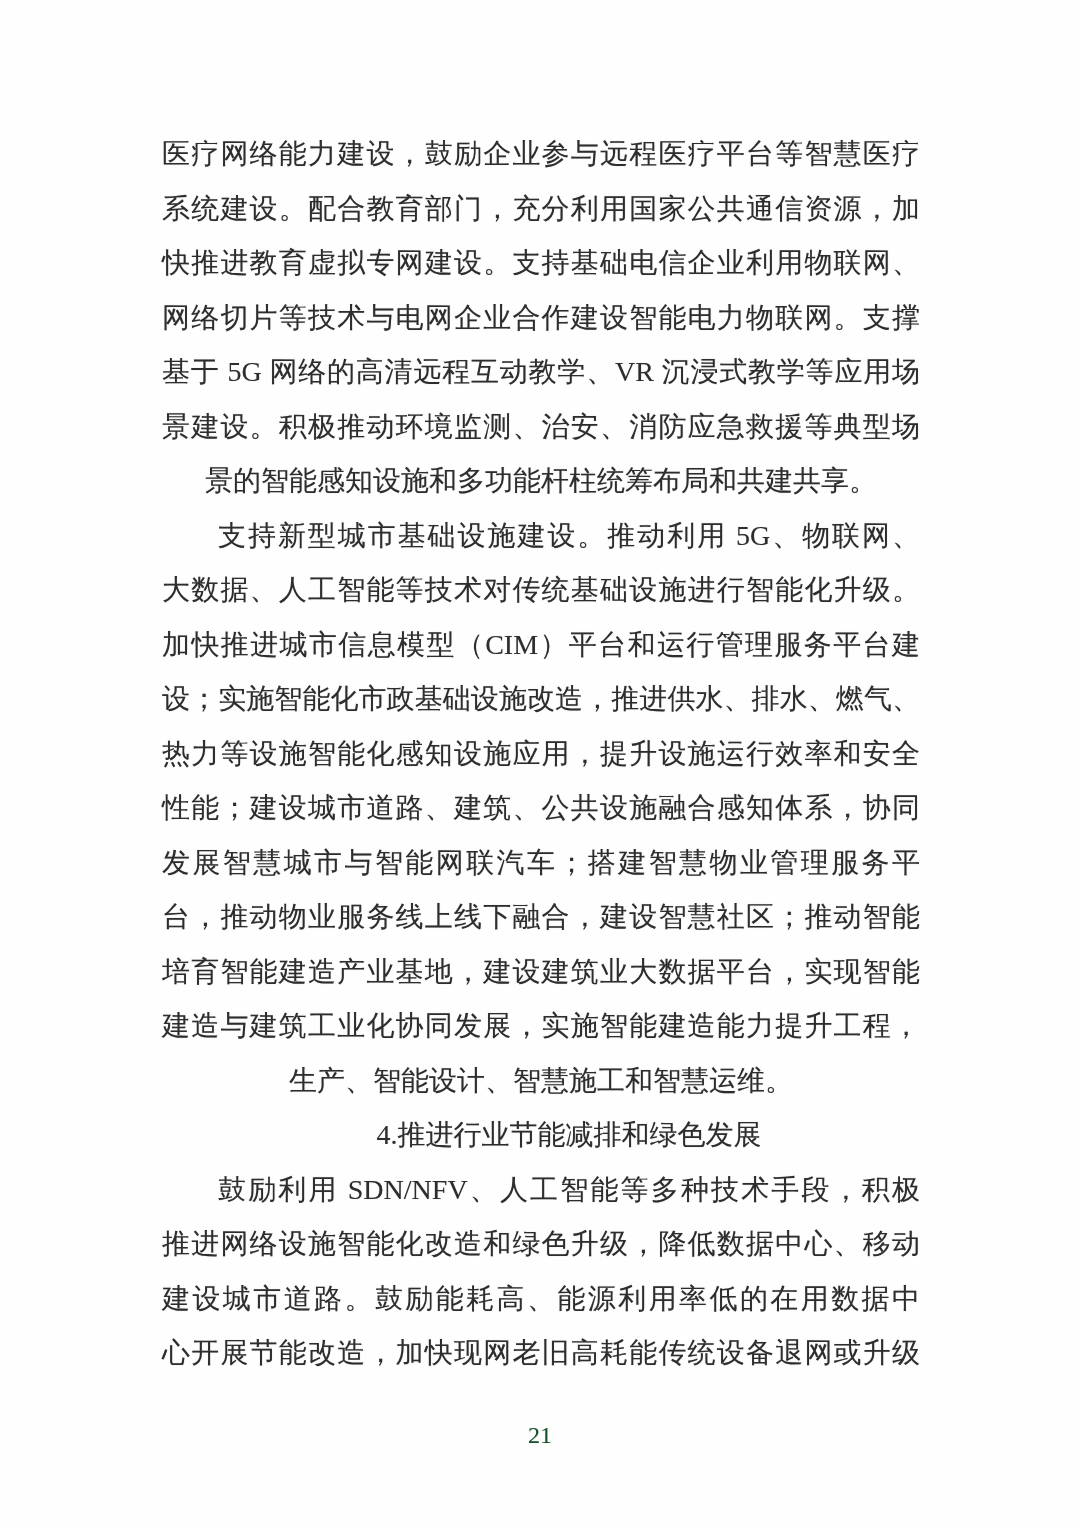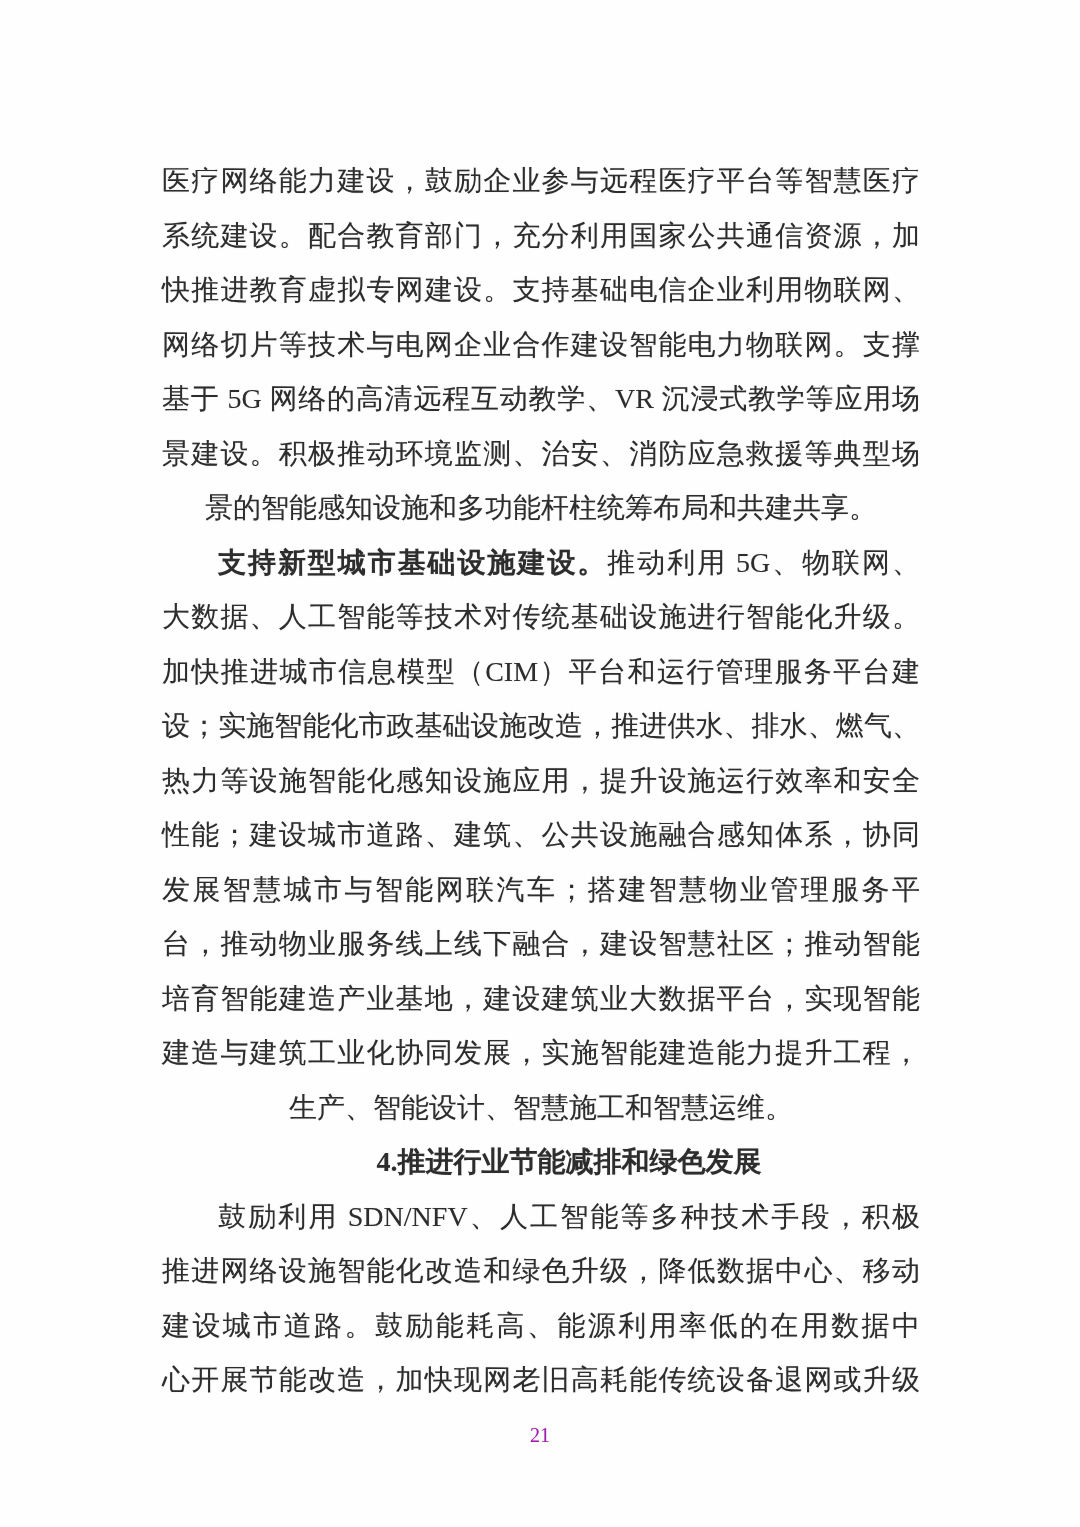--- a/index.html
+++ b/index.html
@@ -12,52 +12,52 @@
     width: 1080px;
     height: 1527px;
     background: #fefefe;
     font-family: "Liberation Serif", "DejaVu Serif", serif;
     color: #2d2d2d;
     overflow: hidden;
   }
   .text-block {
     position: absolute;
     left: 162px;
-    top: 154px;
+    top: 127px;
     width: 758px;
   }
   .line {
     font-size: 28px;
     line-height: 54.5px;
     height: 54.5px;
     text-align: center;
     white-space: nowrap;
     text-shadow: 0 0 1px rgba(70, 70, 70, 0.35);
   }
   
   .j {
     white-space: normal;
     text-align: justify;
     text-align-last: justify;
   }
   .indent {
     text-indent: 56px;
   }
   .bold {
-    font-weight: bold;
+    font-weight: normal;
   }
   .page-number {
     position: absolute;
     left: 0;
     top: 1421px;
     width: 1080px;
     text-align: center;
-    font-size: 20px;
+    font-size: 24px;
     line-height: 28px;
-    color: #a21caf;
+    color: #14532d;
     text-shadow: 0 0 1px rgba(70, 70, 70, 0.3);
   }
 </style>
 </head>
 <body>
 
 <div class="page">
   <div class="text-block">
 
     <div class="line j">医疗网络能力建设，鼓励企业参与远程医疗平台等智慧医疗</div>

